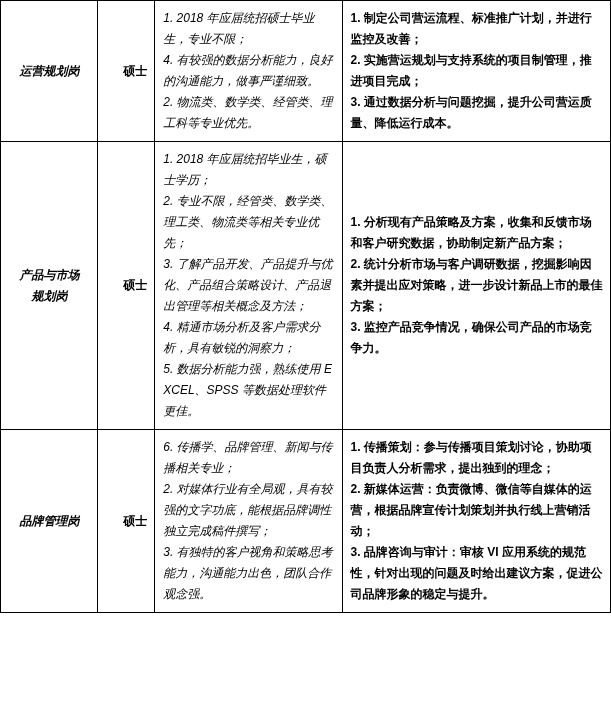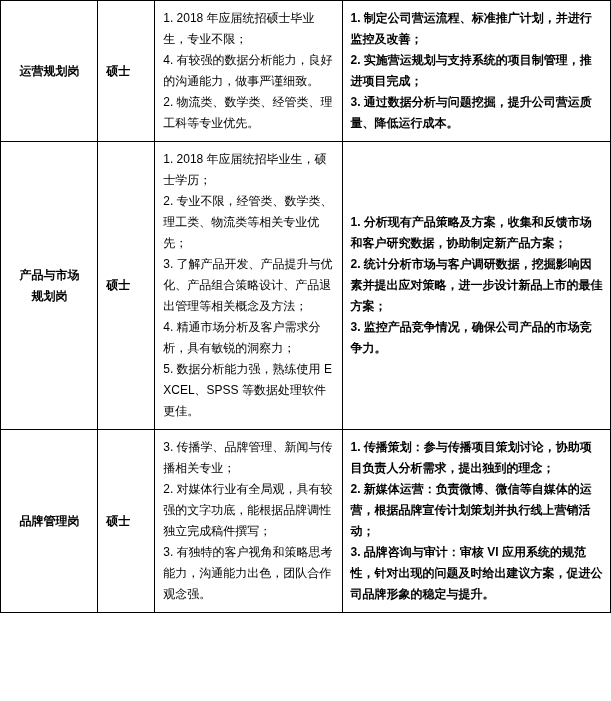--- a/index.html
+++ b/index.html
@@ -33,33 +33,35 @@
     line-height: 1.75;
     box-sizing: border-box;
   }
   td.col-post {
     width: 97px;
     text-align: center;
     font-weight: bold;
     font-size: 12.5px;
     line-height: 1.7;
     padding: 6px 4px;
+    font-style: italic;
   }
   td.col-degree {
     width: 57px;
-    text-align: left;
+    text-align: right;
     font-weight: bold;
     font-size: 12.5px;
     padding: 6px 3px;
   }
   td.col-require {
     width: 187px;
     text-align: left;
     vertical-align: top;
     padding-top: 9px;
+    font-style: italic;
   }
   td.col-duty {
     width: 268px;
     text-align: left;
     vertical-align: top;
     padding-top: 9px;
     font-weight: bold;
   }
   .lines > div {
     white-space: normal;
@@ -121,21 +123,21 @@
         </td>
       </tr>
 
       <tr>
         <td class="col-post">
           <span class="post-line">品牌管理岗</span>
         </td>
         <td class="col-degree">硕士</td>
         <td class="col-require">
           <div class="lines">
-            <div>3. 传播学、品牌管理、新闻与传播相关专业；</div>
+            <div>6. 传播学、品牌管理、新闻与传播相关专业；</div>
             <div>2. 对媒体行业有全局观，具有较强的文字功底，能根据品牌调性独立完成稿件撰写；</div>
             <div>3. 有独特的客户视角和策略思考能力，沟通能力出色，团队合作观念强。</div>
           </div>
         </td>
         <td class="col-duty">
           <div class="lines">
             <div>1. 传播策划：参与传播项目策划讨论，协助项目负责人分析需求，提出独到的理念；</div>
             <div>2. 新媒体运营：负责微博、微信等自媒体的运营，根据品牌宣传计划策划并执行线上营销活动；</div>
             <div>3. 品牌咨询与审计：审核 VI 应用系统的规范性，针对出现的问题及时给出建议方案，促进公司品牌形象的稳定与提升。</div>
           </div>

